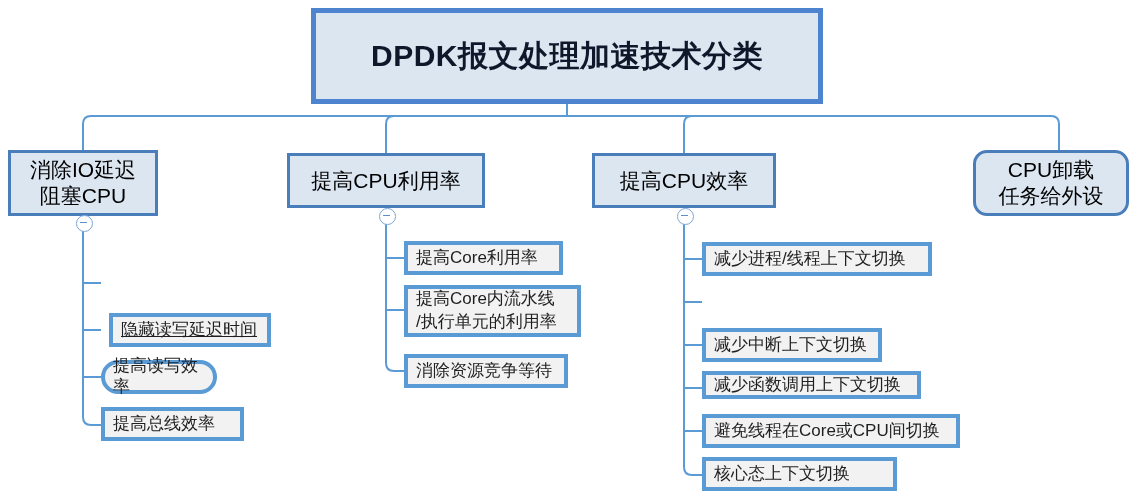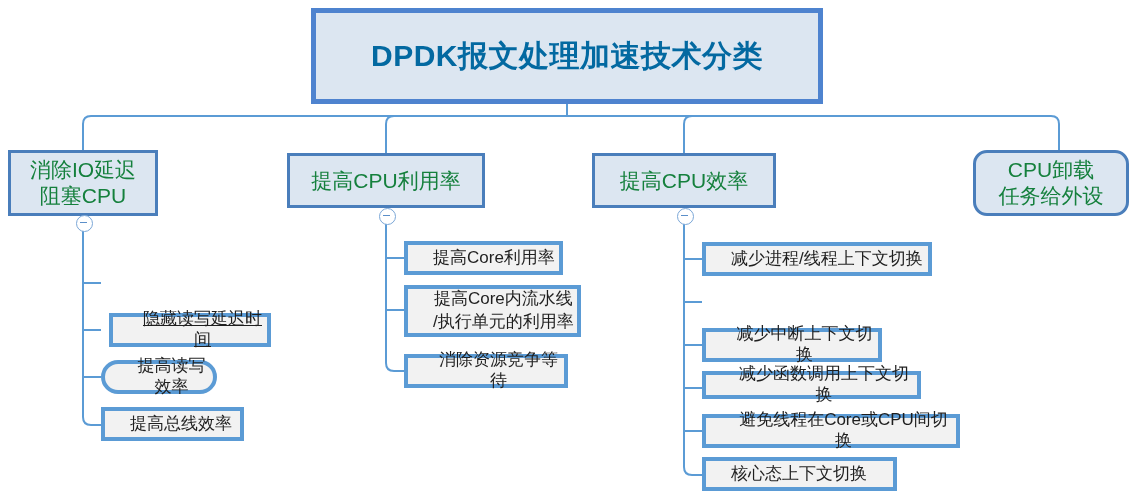--- a/index.html
+++ b/index.html
@@ -29,40 +29,40 @@
     z-index:2;
   }
 
   
   .node.root{
     background:#dce6f1;
     border:5px solid #4e83cf;
     font-size:30px;
     font-weight:bold;
     letter-spacing:.5px;
-    color:#0369a1;
+    color:#0f172a;
   }
 
   
   .node.lvl2{
     background:#dce6f1;
     border:3px solid #4a7ebb;
     font-size:21px;
-    color:#15803d;
+    color:#000000;
   }
 
   
   .node.leaf{
     background:#f2f2f2;
     border:4px solid #5b9bd5;
     font-size:17px;
     color:#1f1f1f;
     justify-content:flex-start;
-    padding-left:25px;
-    text-align:center;
+    padding-left:8px;
+    text-align:left;
   }
   .node.leaf.two{line-height:1.34;}
 
   
   .minus{
     position:absolute;
     width:15px;height:15px;
     border-radius:50%;
     background:#ffffff;
     border:1px solid #7ba7d7;

